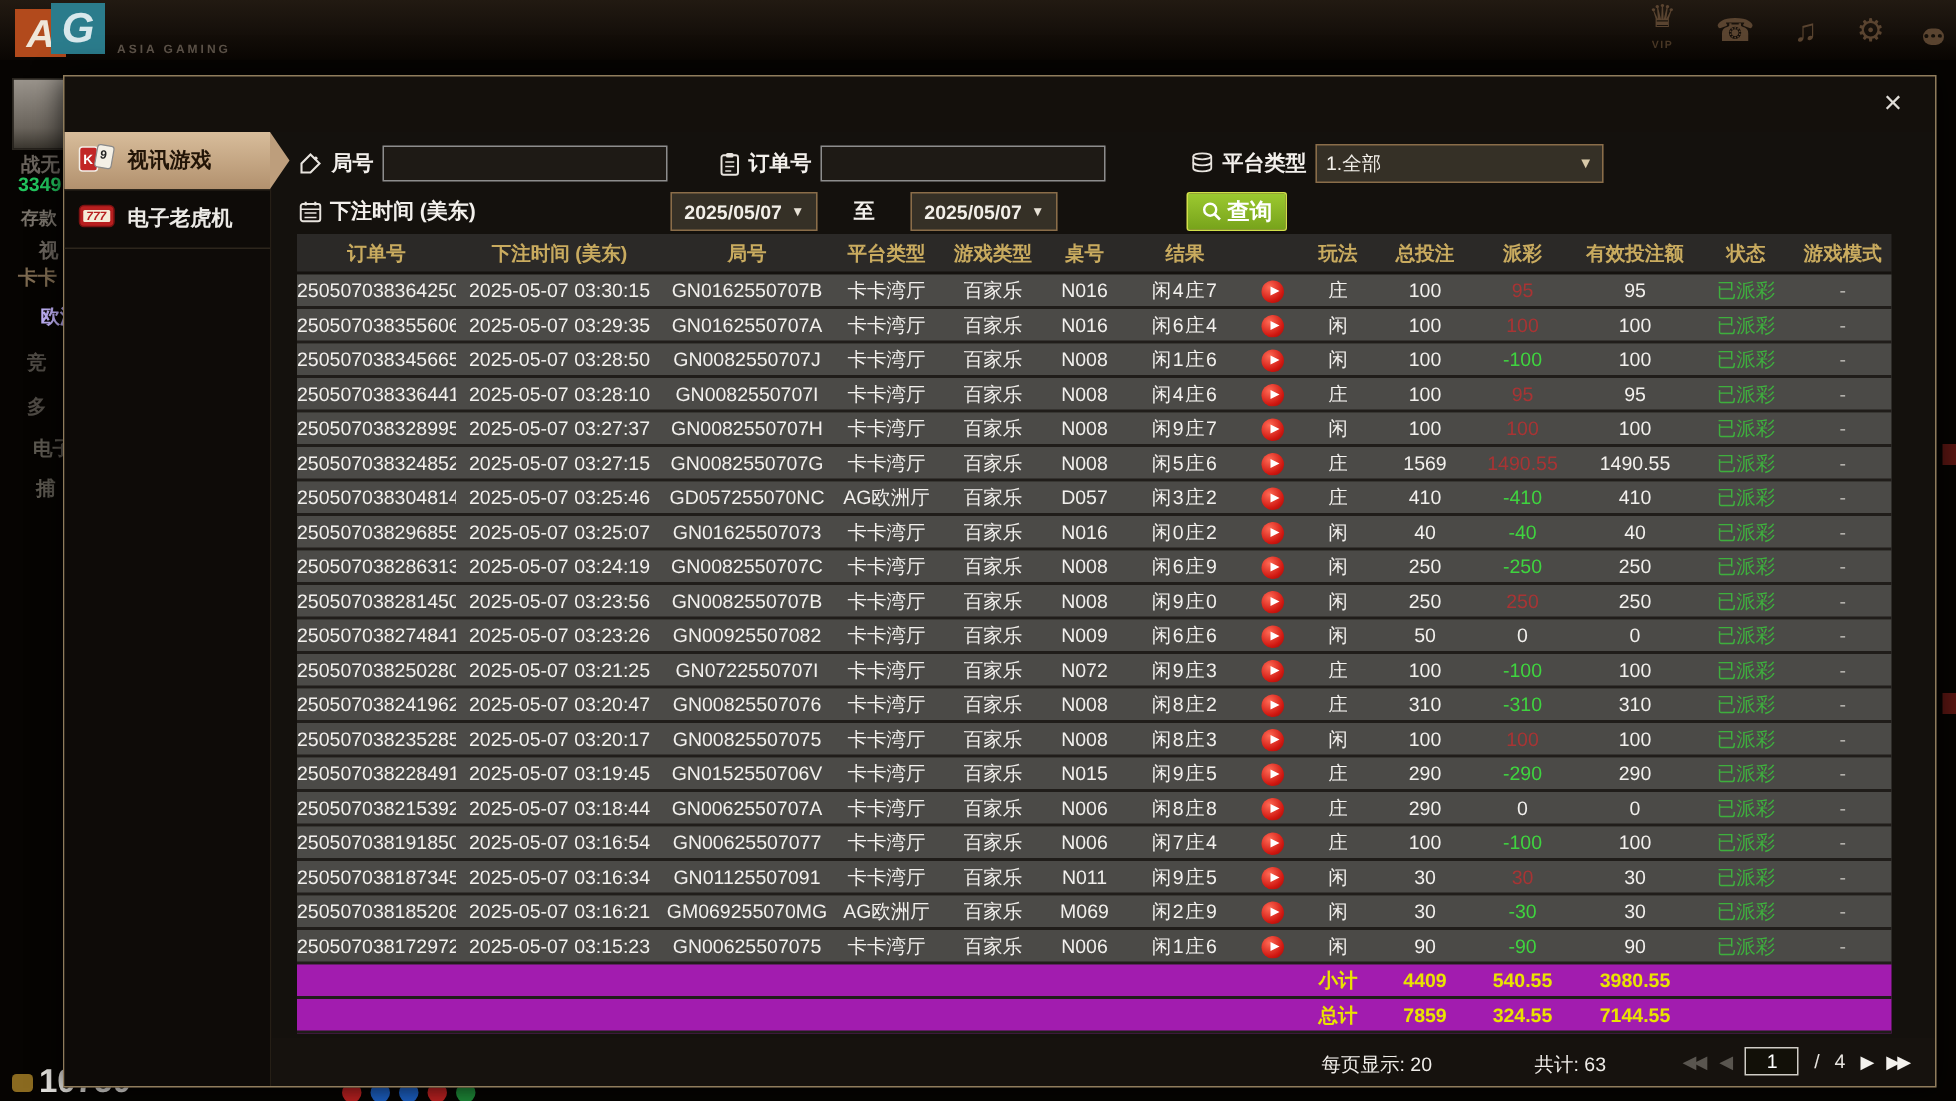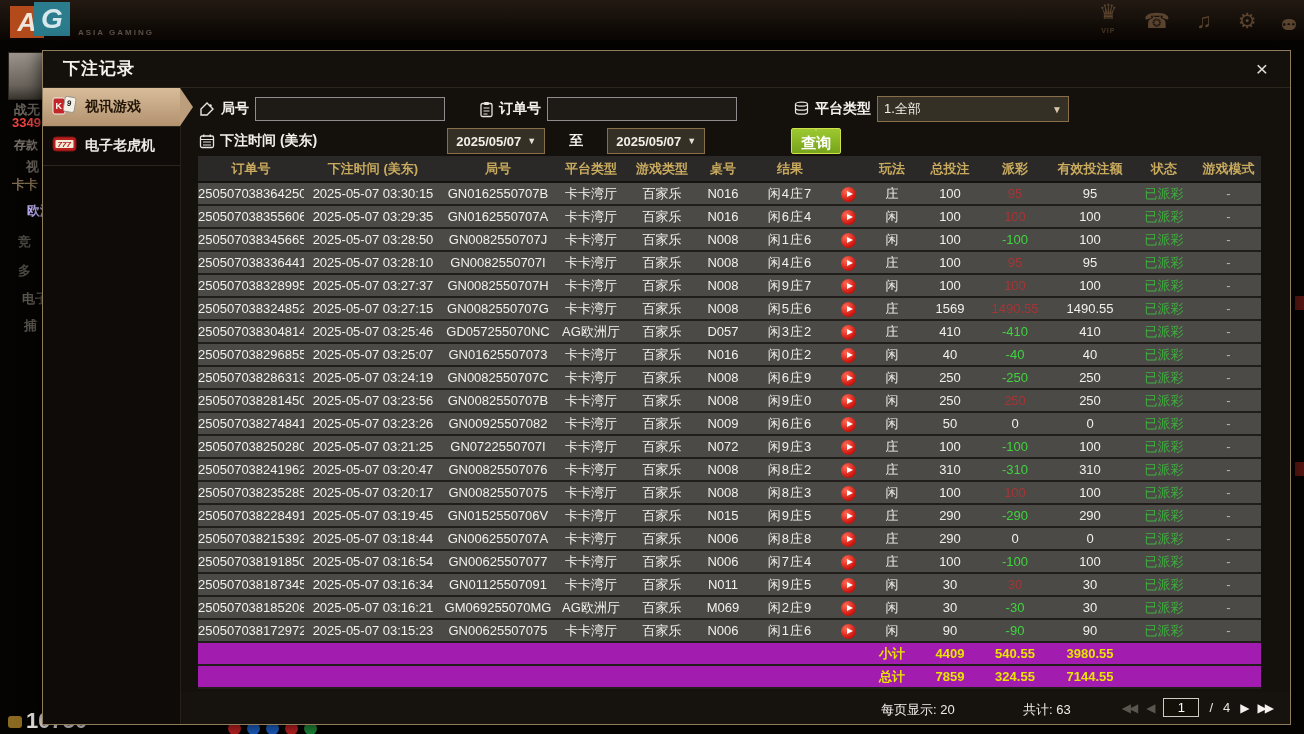--- a/index.html
+++ b/index.html
@@ -20,21 +20,21 @@
   .topbar-icons{position:absolute;right:8px;top:4px;display:flex;gap:26px;align-items:center;height:34px;}
   .tico{color:#5a4430;font-size:21px;line-height:22px;text-align:center;cursor:pointer;}
   .tico .sub{display:block;font-size:7px;letter-spacing:1px;color:#4a3826;margin-top:-3px;font-weight:bold;}
   .bubble{width:26px;height:17px;border-radius:8px;background:#5a4430;color:#14100a;
     font-size:10px;letter-spacing:1px;text-align:center;line-height:15px;position:relative;}
   .bubble:after{content:'';position:absolute;left:5px;bottom:-5px;border:5px solid transparent;border-top-color:#5a4430;border-left-width:2px;}
   
   .bgfrag{position:absolute;color:#6b655e;font-size:13px;font-weight:bold;}
   .avatar{position:absolute;left:8px;top:52px;width:33px;height:46px;
     background:linear-gradient(#9a948c,#6a645c 70%,#3a362f);border:1px solid #2a2620;}
-  .bal-yellow{color:#ef4444;text-align:right;}
+  .bal-yellow{color:#22c55e;text-align:right;}
   .dep-box{color:#7a746c;font-size:12px;}
   .tan-item{color:#7d6a50;}
   .bottom-balance{position:absolute;left:26px;top:708px;color:#e8e6e2;font-size:22px;font-weight:bold;}
   .coin{position:absolute;left:8px;top:716px;width:14px;height:12px;background:#8a6a20;border-radius:3px;}
   .dots{position:absolute;left:228px;top:722px;display:flex;gap:6px;}
   .dot{width:13px;height:13px;border-radius:50%;}
   
   .dialog{position:absolute;left:42px;top:50px;width:1247px;height:673px;
     background:#14100c;border:1px solid #8f7c5c;box-shadow:0 0 18px rgba(0,0,0,.8);}
   .dlg-title{height:36px;line-height:36px;padding-left:20px;color:#f5f2ee;font-size:17px;
@@ -57,21 +57,21 @@
   .txtinput{width:176px;height:22px;background:#1e1a15;border:1px solid #8d8d8d;color:#eee;
     font-size:13px;padding:0 6px;outline:none;}
   .selbox{width:178px;height:24px;background:#353026;border:1px solid #8a6d49;color:#f2efe9;
     font-size:13px;display:flex;align-items:center;padding:0 6px;justify-content:space-between;cursor:pointer;}
   .selbox .car{color:#d8c9a8;font-size:10px;}
   .datebox{width:96px;height:24px;background:#353026;border:1px solid #8a6d49;color:#f2efe9;
     font-size:13px;display:flex;align-items:center;justify-content:center;gap:6px;cursor:pointer;font-weight:bold;}
   .datebox .car{font-size:9px;color:#e8e2d6;}
   .btn-search{height:26px;padding:0 9px;background:linear-gradient(#9cc930,#77a31b);
     border:1px solid #d2e04a;border-radius:2px;color:#fff;font-size:15px;font-weight:bold;
-    display:inline-flex;align-items:center;gap:3px;cursor:pointer;flex-direction:column;}
+    display:inline-flex;align-items:center;gap:3px;cursor:pointer;}
   
   .btable{position:absolute;left:17px;top:68px;width:1063px;font-size:13px;
     --cols:106px 138px 112px 74px 68px 54px 80px 36px 52px 64px 66px 84px 64px 1fr;}
   .thead{display:grid;grid-template-columns:var(--cols);height:25px;background:#2b2927;
     color:#c9ab5f;font-weight:bold;align-items:center;text-align:center;border-bottom:2px solid #15120f;}
   .trow{display:grid;grid-template-columns:var(--cols);height:21px;background:#4b4a47;
     color:#f2f0ed;align-items:center;text-align:center;border-bottom:2px solid #201d1a;}
   .td{overflow:hidden;white-space:nowrap;}
   .td.result{letter-spacing:1px;}
   .td.pos{color:#a83434;}
@@ -133,21 +133,20 @@
   <span class="dot" style="background:#c32222;"></span>
   <span class="dot" style="background:#1d63c9;"></span>
   <span class="dot" style="background:#1d63c9;"></span>
   <span class="dot" style="background:#c32222;"></span>
   <span class="dot" style="background:#1f8f3a;"></span>
 </div>
 <div class="rfrag" style="top:296px;"></div>
 <div class="rfrag" style="top:462px;"></div>
 
 <div class="dialog">
-  <div class="dlg-title">下注记录</div>
   <div class="dlg-close">×</div>
 
   <div class="sidebar">
       <div class="side-item selected">
         <span><svg width="25" height="21" viewBox="0 0 25 21">
             <rect x="1" y="3" width="12" height="16" rx="2" fill="#c22626" stroke="#f2eee8" stroke-width="1"></rect>
             <text x="3.5" y="14" font-size="9" fill="#fff" font-weight="bold">K</text>
             <g transform="rotate(10 18 10)">
               <rect x="12" y="2" width="11" height="15" rx="2" fill="#f4f0e6" stroke="#8a8a8a" stroke-width="0.8"></rect>
               <text x="14.5" y="11" font-size="8" fill="#222">9</text>

